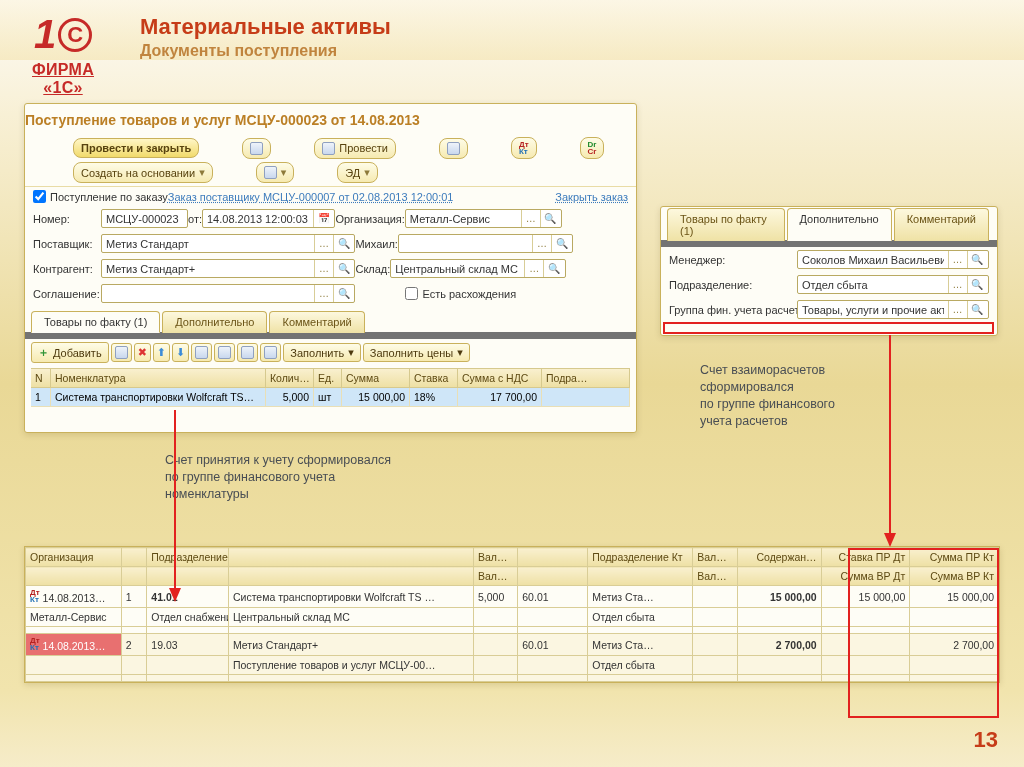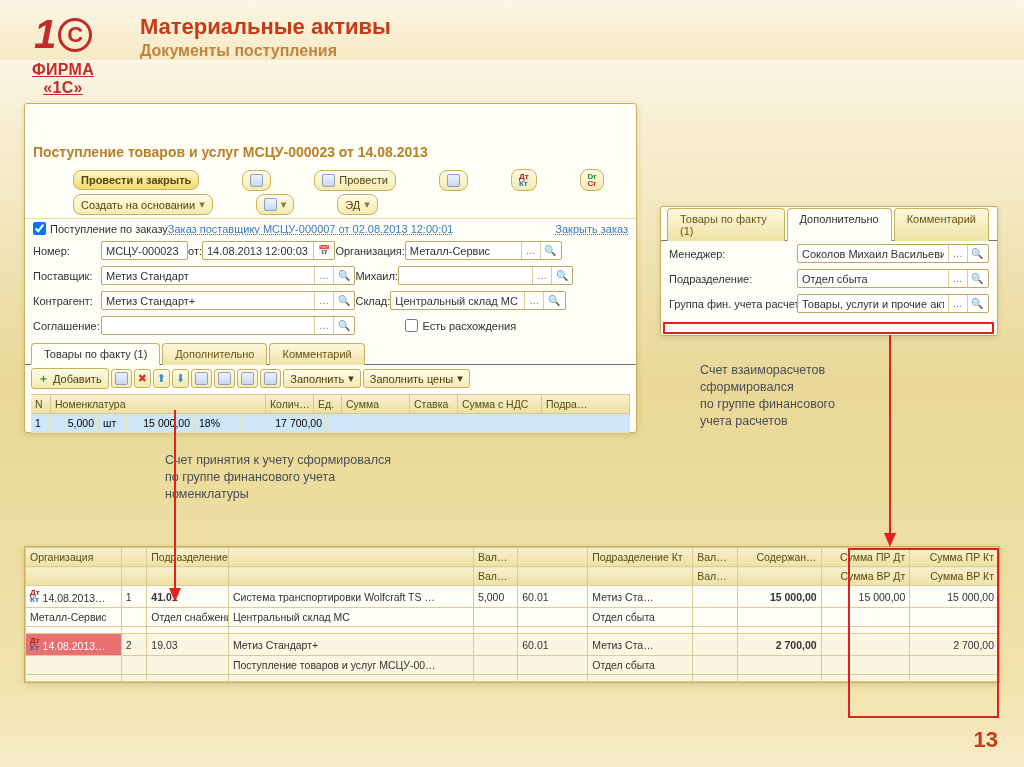--- a/index.html
+++ b/index.html
@@ -11,32 +11,32 @@
   .logo-ic { color: #c62a28; font-size: 40px; font-weight: bold; display: flex; align-items: center; justify-content: center; }
   .logo-ic .one { font-style: italic; margin-right: 2px; }
   .logo-ic .c { border: 3px solid #c62a28; border-radius: 50%; width: 34px; height: 34px; display: inline-flex; align-items: center; justify-content: center; font-size: 22px; font-weight: bold; font-style: normal; }
   .logo-txt { color: #c62a28; font-size: 16px; font-weight: bold; margin-top: 4px; letter-spacing: 0.3px; text-decoration: underline; }
   h1.title { position: absolute; top: 14px; left: 140px; color: #c63c18; font-size: 22px; font-weight: bold; }
   h2.subtitle { position: absolute; top: 42px; left: 140px; color: #c0843e; font-size: 16px; font-weight: bold; }
   .pagenum { position: absolute; right: 26px; bottom: 14px; color: #c63c18; font-size: 22px; font-weight: bold; }
   .panel { position: absolute; background: #fefdf6; border: 1px solid #c9b15b; border-radius: 3px; box-shadow: 0 2px 6px rgba(80,60,0,0.15); }
   .panel1 { top: 103px; left: 24px; width: 613px; height: 330px; }
   .panel2 { top: 206px; left: 660px; width: 338px; height: 130px; border:1px solid #c9b15b; }
-  .p-title { font-size: 14px; font-weight: bold; color: #bb7f25; padding: 8px 8px 6px; margin-top: 32px; }
+  .p-title { font-size: 14px; font-weight: bold; color: #bb7f25; padding: 8px 0 6px; }
   .toolbar { display: flex; align-items: center; gap: 3px; padding: 3px 8px 3px; border-bottom: 1px solid #e9dca6; flex-wrap: wrap; }
   .btn { display: inline-flex; align-items: center; padding: 3px 7px; background: linear-gradient(#fefce7,#f6eab1); border: 1px solid #c9b15b; border-radius: 8px; font-size: 11px; color: #58430f; cursor: pointer; gap: 4px; margin-left: 40px; }
   .btn.main { background: linear-gradient(#fff6c6,#f1da6b); font-weight: 600; }
   .row { display: flex; align-items: center; padding: 3px 8px; }
   .lbl { color: #333; white-space: nowrap; }
   .link { color: #3c7bbc; text-decoration: underline dotted; cursor: pointer; }
   .fld { display: inline-flex; align-items: center; background: #fff; border: 1px solid #b9a962; border-radius: 2px; height: 19px; }
   .fld input { border: none; padding: 0 4px; font-size: 11px; background: transparent; outline: none; color: #333; }
   .fld .fbtn { border-left: 1px solid #d8cd97; padding: 0 4px; height: 100%; display:flex; align-items:center; cursor: pointer; color:#8d7a3a; font-size:10px; }
   .cbx { margin-right: 4px; }
-  .tabs { display: flex; margin-top: 4px; padding: 0 6px; border-bottom: 1px solid #737373; position: relative; }
+  .tabs { display: flex; margin-top: 4px; padding: 0 6px; border-bottom: 7px solid #737373; position: relative; }
   .tab { padding: 4px 12px; border: 1px solid #c9b15b; border-bottom: none; border-radius: 4px 4px 0 0; background: linear-gradient(#fdf8de,#efe2a5); margin-right: 2px; color: #6b5416; cursor: pointer; position: relative; top: 1px; }
   .tab.active { background: #fefdf6; border-bottom: 1px solid #fefdf6; color:#333; }
   .subtoolbar { display:flex; align-items:center; gap:2px; padding:3px 6px; }
   .mini { padding: 2px 6px; background: linear-gradient(#fefce7,#f6eab1); border:1px solid #c9b15b; border-radius:3px; cursor:pointer; font-size:11px; display:inline-flex; align-items:center; gap:4px; color:#4d3a0e; }
   .mini.iconly { padding: 2px 3px; }
   .grid { border-top:1px solid #d6c98e; margin: 2px 6px; }
   .gridhead, .gridrow { display:flex; }
   .gridhead div { background: linear-gradient(#f9f0cf,#eee0a4); border-right:1px solid #d6c98e; border-bottom:1px solid #d6c98e; padding:3px 4px; color:#5e4a13; font-size:10.5px; overflow:hidden; }
   .gridrow div { border-right:1px solid #e9dfb6; border-bottom:1px solid #e9dfb6; padding:3px 4px; font-size:10.5px; overflow:hidden; white-space:nowrap; }
   .gridrow.sel div { background:#cfe6f8; }
@@ -220,20 +220,21 @@
         <div style="width:215px">Номенклатура</div>
         <div style="width:48px">Колич…</div>
         <div style="width:28px">Ед.</div>
         <div style="width:68px">Сумма</div>
         <div style="width:48px">Ставка</div>
         <div style="width:84px">Сумма с НДС</div>
         <div style="flex:1">Подра…</div>
       </div>
       <div class="gridrow sel">
         <div style="width:20px">1</div>
+        <div style="width:215px">Система транспортировки Wolfcraft TS…</div>
         <div style="width:48px;text-align:right">5,000</div>
         <div style="width:28px">шт</div>
         <div style="width:68px;text-align:right">15 000,00</div>
         <div style="width:48px">18%</div>
         <div style="width:84px;text-align:right">17 700,00</div>
         <div style="flex:1;color:#bbb;font-style:italic"></div>
       </div>
     </div>
   </div>
 
@@ -291,21 +292,21 @@
           <tr class="">
             <th>Организация</th>
             <th></th>
             <th>Подразделение Дт</th>
             <th></th>
             <th>Вал…</th>
             <th></th>
             <th>Подразделение Кт</th>
             <th>Вал…</th>
             <th class="num">Содержан…</th>
-            <th class="num">Сумма ПР Дт</th>
+            <th class="num">Ставка ПР Дт</th>
             <th class="num">Сумма ПР Кт</th>
           </tr>
           <tr class="">
             <th></th>
             <th></th>
             <th></th>
             <th></th>
             <th>Вал…</th>
             <th></th>
             <th></th>

